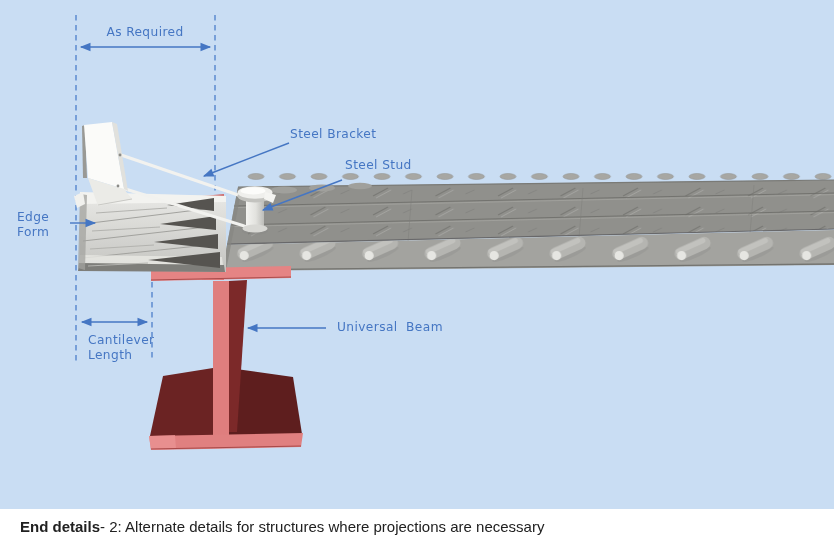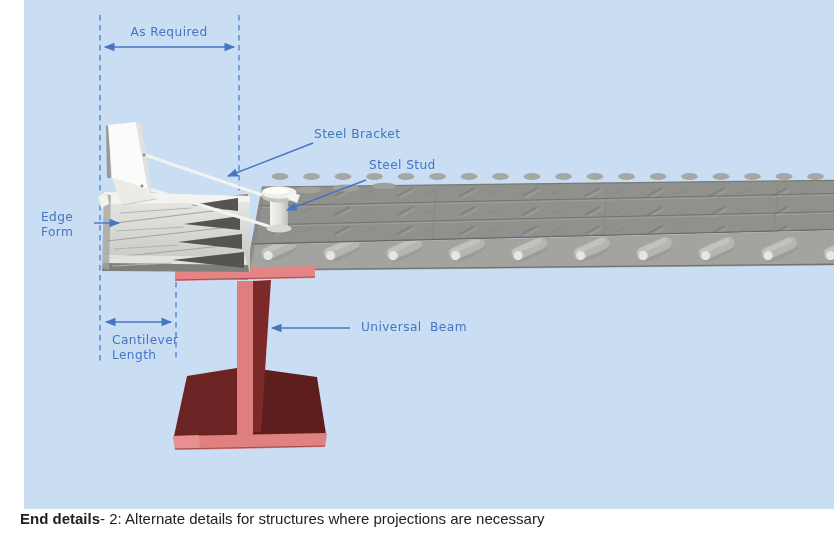--- a/index.html
+++ b/index.html
@@ -1,33 +1,33 @@
 <!DOCTYPE html>
 <html><head>
 <meta charset="utf-8">
 <style>
   html,body{margin:0;padding:0;background:#ffffff;}
   .stage{
     position:relative;width:834px;height:552px;overflow:hidden;
     font-family:"DejaVu Sans",sans-serif;background:#ffffff;
   }
-  .diagram-wrap{position:absolute;top:0;left:0;width:766px;height:509px;margin-left:24px;}
+  .diagram-wrap{position:absolute;top:0;left:0;width:766px;height:509px;}
   svg text{
     font-family:"DejaVu Sans",sans-serif;
     font-size:12.2px;
     letter-spacing:0.4px;
     white-space:pre;
   }
   .caption-bar{
     position:absolute;left:0;top:509px;width:834px;height:43px;
     background:#ffffff;
     font-family:"Liberation Sans",sans-serif;
     font-size:15px;color:#212121;
     padding-left:20px;box-sizing:border-box;
-    padding-top:1px;
+    padding-top:9px;
   }
   .caption-bar .cap-bold{font-weight:bold;}
 </style>
 </head>
 <body>
 
 <div class="stage">
   <div class="diagram-wrap">
   <svg width="834" height="509" viewBox="0 0 834 509">
     <defs>

